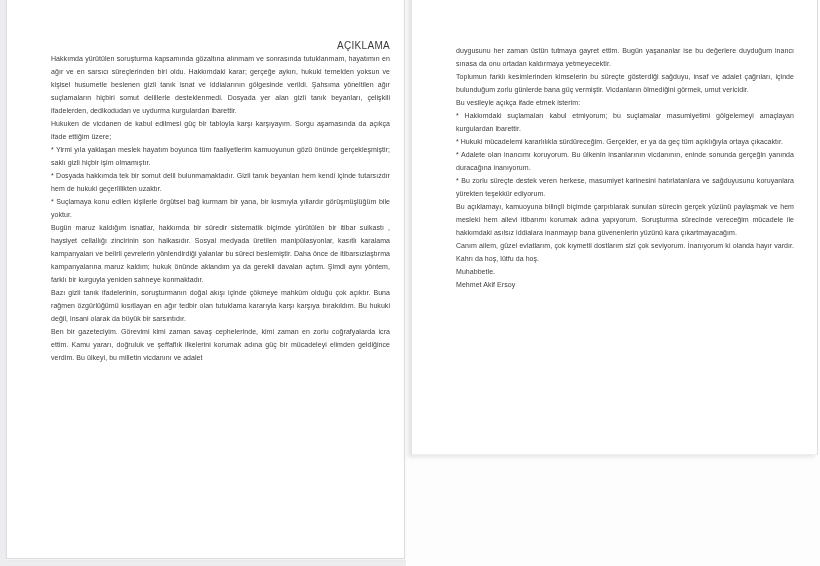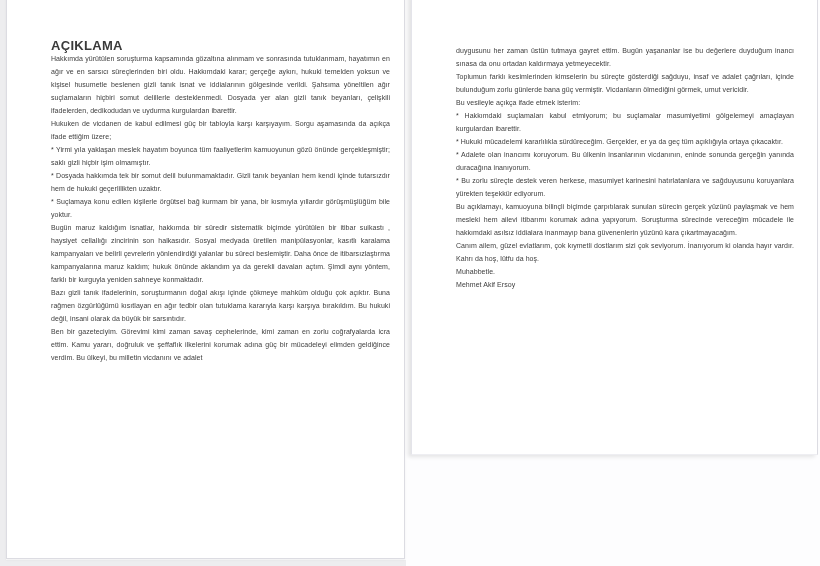--- a/index.html
+++ b/index.html
@@ -32,26 +32,26 @@
     border-right: 1px solid #dcdce2;
     border-bottom: 1px solid #eeeef2;
     box-shadow: -3px 2px 4px rgba(0,0,0,0.10);
   }
 
   .content-1 { padding: 44px 14px 0 44px; }
   .content-2 { padding: 50px 23px 0 44px; }
 
   .doc-title {
     margin: 0;
-    font-size: 13px;
+    font-size: 10px;
     line-height: 13px;
     letter-spacing: 0.3px;
     color: #3a3a3a;
-    text-align: left;
-    font-weight: bold;
+    text-align: right;
+    font-weight: normal;
   }
   p.body-text {
     margin: 0;
     font-size: 7px;
     line-height: 13px;
     color: #3d3d3d;
     text-align: justify;
     letter-spacing: 0.05px;
   }
   p.plain { text-align: left; }

